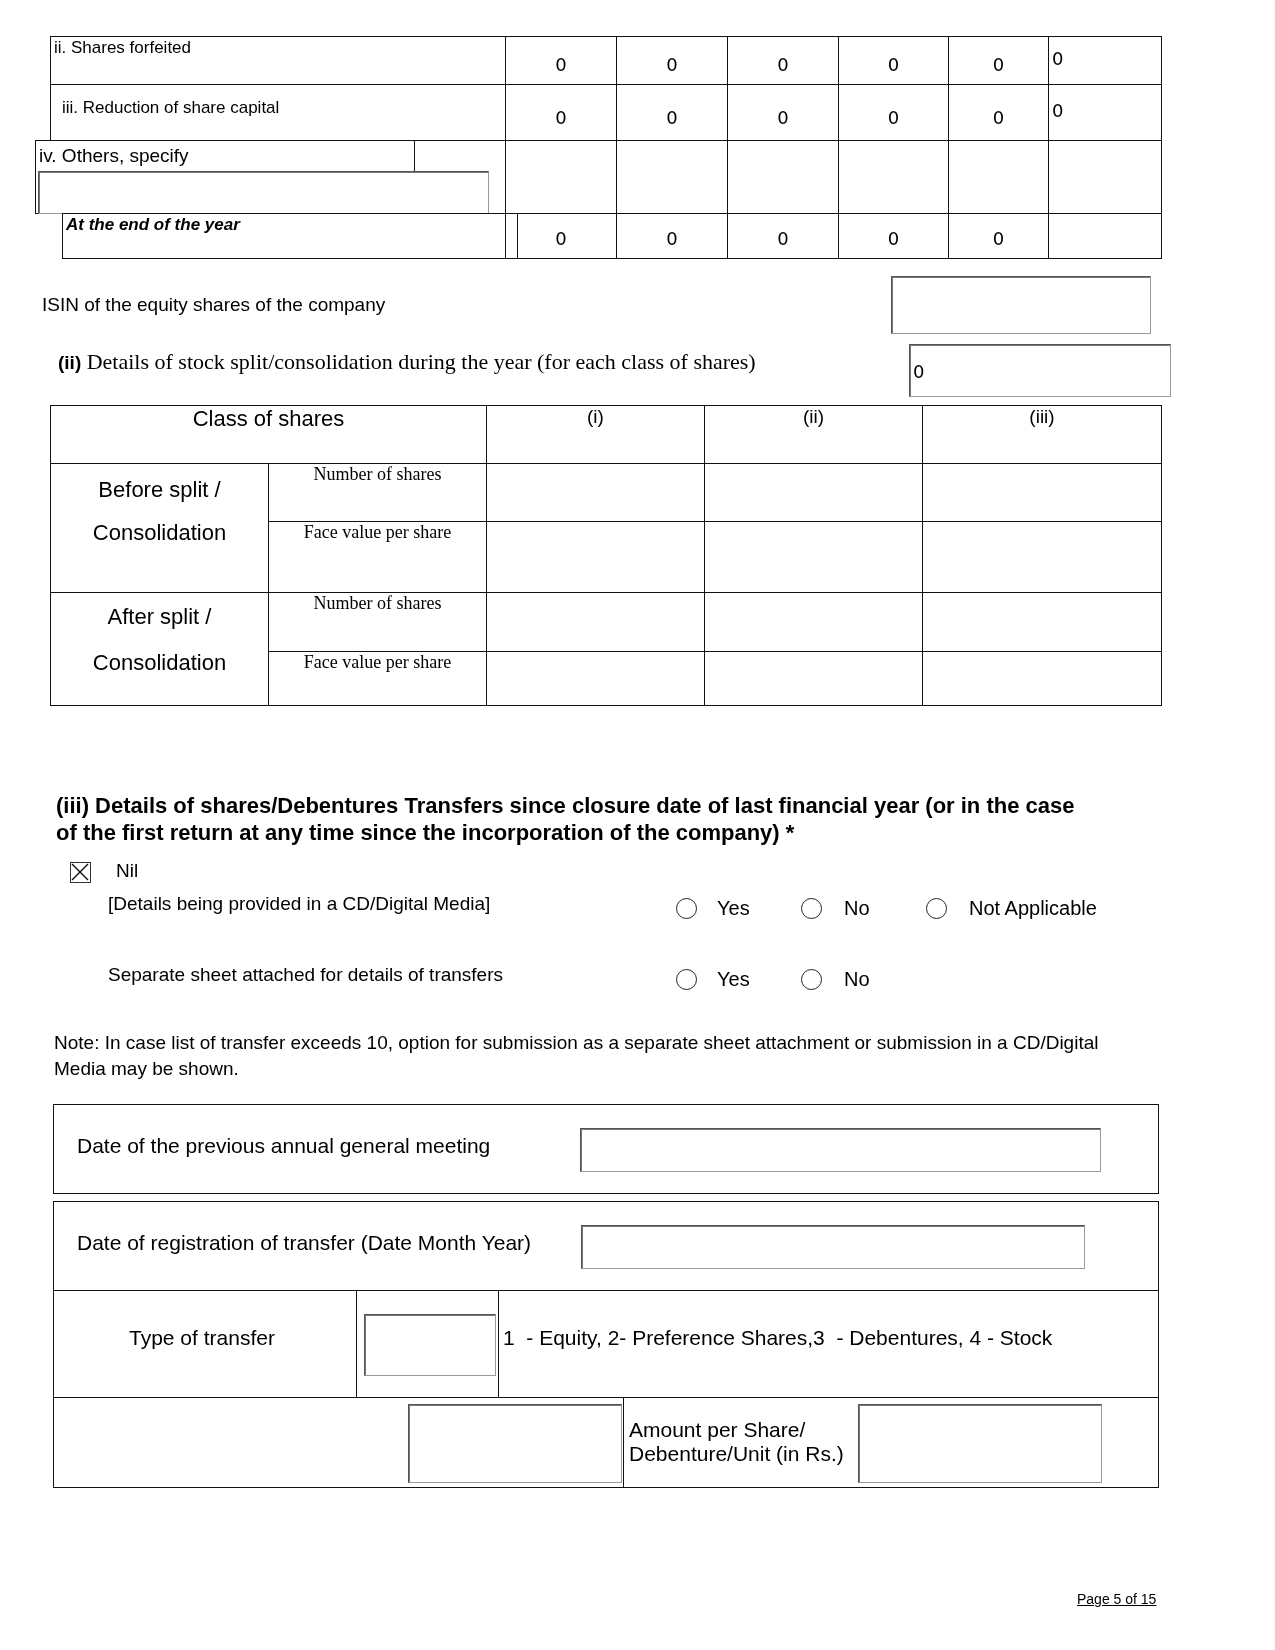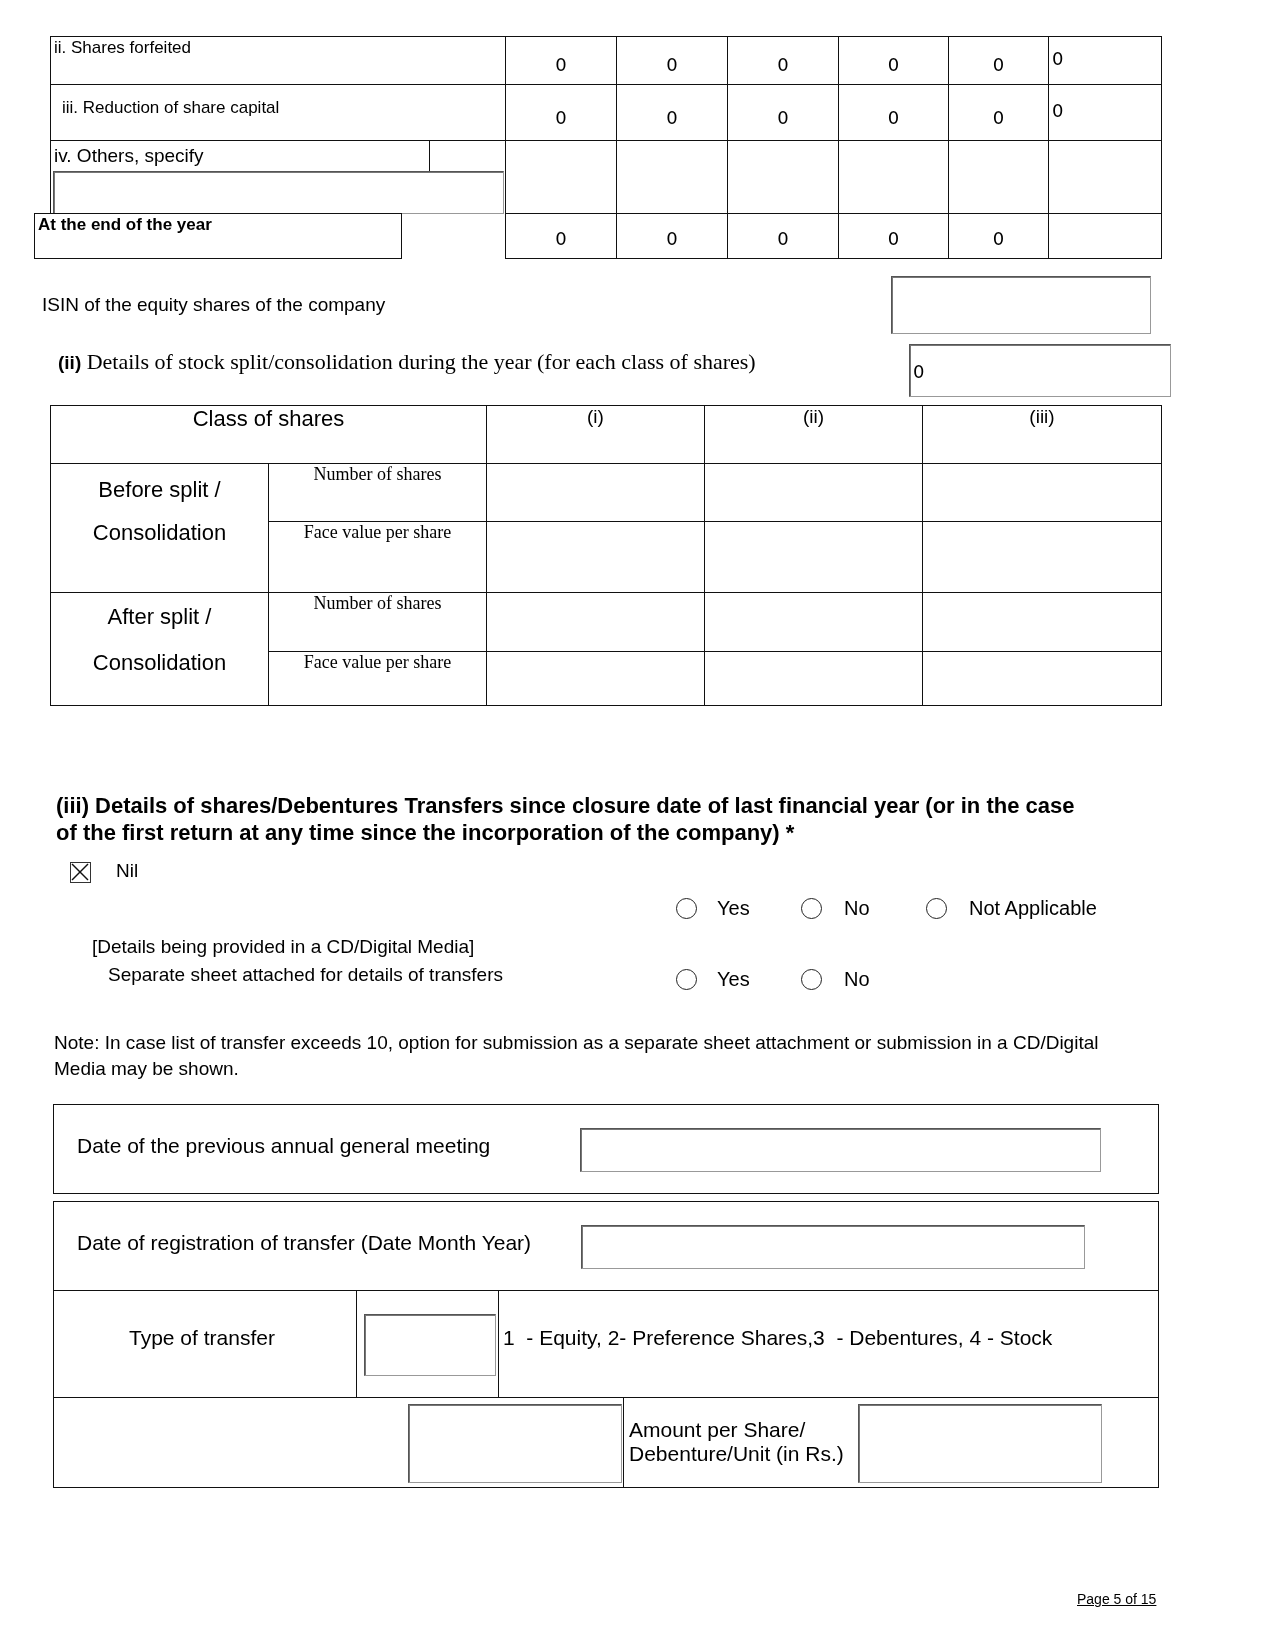--- a/index.html
+++ b/index.html
@@ -33,32 +33,32 @@
   <div class="cell" style="left:50px;top:84px;width:456px;height:57px;">
     <span class="cal" style="position:absolute;left:3px;top:13px;margin-left:8px;">iii. Reduction of share capital</span>
   </div>
   <div class="cell center num" style="left:505px;top:84px;width:112px;height:57px;padding-top:10px;">0</div>
   <div class="cell center num" style="left:616px;top:84px;width:112px;height:57px;padding-top:10px;">0</div>
   <div class="cell center num" style="left:727px;top:84px;width:112px;height:57px;padding-top:10px;">0</div>
   <div class="cell center num" style="left:838px;top:84px;width:111px;height:57px;padding-top:10px;">0</div>
   <div class="cell center num" style="left:948px;top:84px;width:101px;height:57px;padding-top:10px;">0</div>
   <div class="cell num" style="left:1048px;top:84px;width:114px;height:57px;padding:15px 0 0 3px;">0</div>
 
-  <div class="cell" style="left:50px;top:140px;width:380px;height:74px;padding-left:19px;">
+  <div class="cell" style="left:35px;top:140px;width:380px;height:74px;padding-left:19px;">
     <span style="position:absolute;left:3px;top:4px;font-size:19px;">iv. Others, specify</span>
     <div class="field" style="position:absolute;left:2px;top:30px;width:449px;height:41px;"></div>
   </div>
   <div class="cell" style="left:505px;top:140px;width:112px;height:74px;"></div>
   <div class="cell" style="left:616px;top:140px;width:112px;height:74px;"></div>
   <div class="cell" style="left:727px;top:140px;width:112px;height:74px;"></div>
   <div class="cell" style="left:838px;top:140px;width:111px;height:74px;"></div>
   <div class="cell" style="left:948px;top:140px;width:101px;height:74px;"></div>
   <div class="cell" style="left:1048px;top:140px;width:114px;height:74px;"></div>
 
-  <div class="cell" style="left:34px;top:213px;width:368px;height:46px;">
+  <div class="cell" style="left:62px;top:213px;width:456px;height:46px;font-style:italic;">
     <span class="cal" style="position:absolute;left:3px;top:1px;font-weight:bold;">At the end of the year</span>
   </div>
   <div class="cell center num" style="left:505px;top:213px;width:112px;height:46px;padding-top:4px;">0</div>
   <div class="cell center num" style="left:616px;top:213px;width:112px;height:46px;padding-top:4px;">0</div>
   <div class="cell center num" style="left:727px;top:213px;width:112px;height:46px;padding-top:4px;">0</div>
   <div class="cell center num" style="left:838px;top:213px;width:111px;height:46px;padding-top:4px;">0</div>
   <div class="cell center num" style="left:948px;top:213px;width:101px;height:46px;padding-top:4px;">0</div>
   <div class="cell num" style="left:1048px;top:213px;width:114px;height:46px;"></div>
 </div>
 
@@ -128,21 +128,21 @@
 </div>
 
 <div class="abs" style="left:70px;top:862px;width:21px;height:21px;border:1.5px solid #333;background:#fff;">
   <svg width="18" height="18" viewBox="0 0 18 18" style="position:absolute;left:0;top:0;">
     <line x1="1" y1="1" x2="17" y2="17" stroke="#111" stroke-width="1.4"></line>
     <line x1="17" y1="1" x2="1" y2="17" stroke="#111" stroke-width="1.4"></line>
   </svg>
 </div>
 <span class="abs" style="left:116px;top:860px;font-size:19px;">Nil</span>
 
-<span class="abs cal" style="left:92px;top:893px;font-size:19px;margin-top:43px;">[Details being provided in a CD/Digital Media]</span>
+<span class="abs cal" style="left:108px;top:893px;font-size:19px;">[Details being provided in a CD/Digital Media]</span>
 <div class="abs" style="left:676px;top:897px;display:flex;align-items:center;">
   <span class="radio"></span>
   <span class="rlabel" style="margin-left:20px;">Yes</span>
 </div>
 <div class="abs" style="left:801px;top:897px;display:flex;align-items:center;">
   <span class="radio"></span>
   <span class="rlabel" style="margin-left:22px;">No</span>
 </div>
 <div class="abs" style="left:926px;top:897px;display:flex;align-items:center;">
   <span class="radio"></span>

